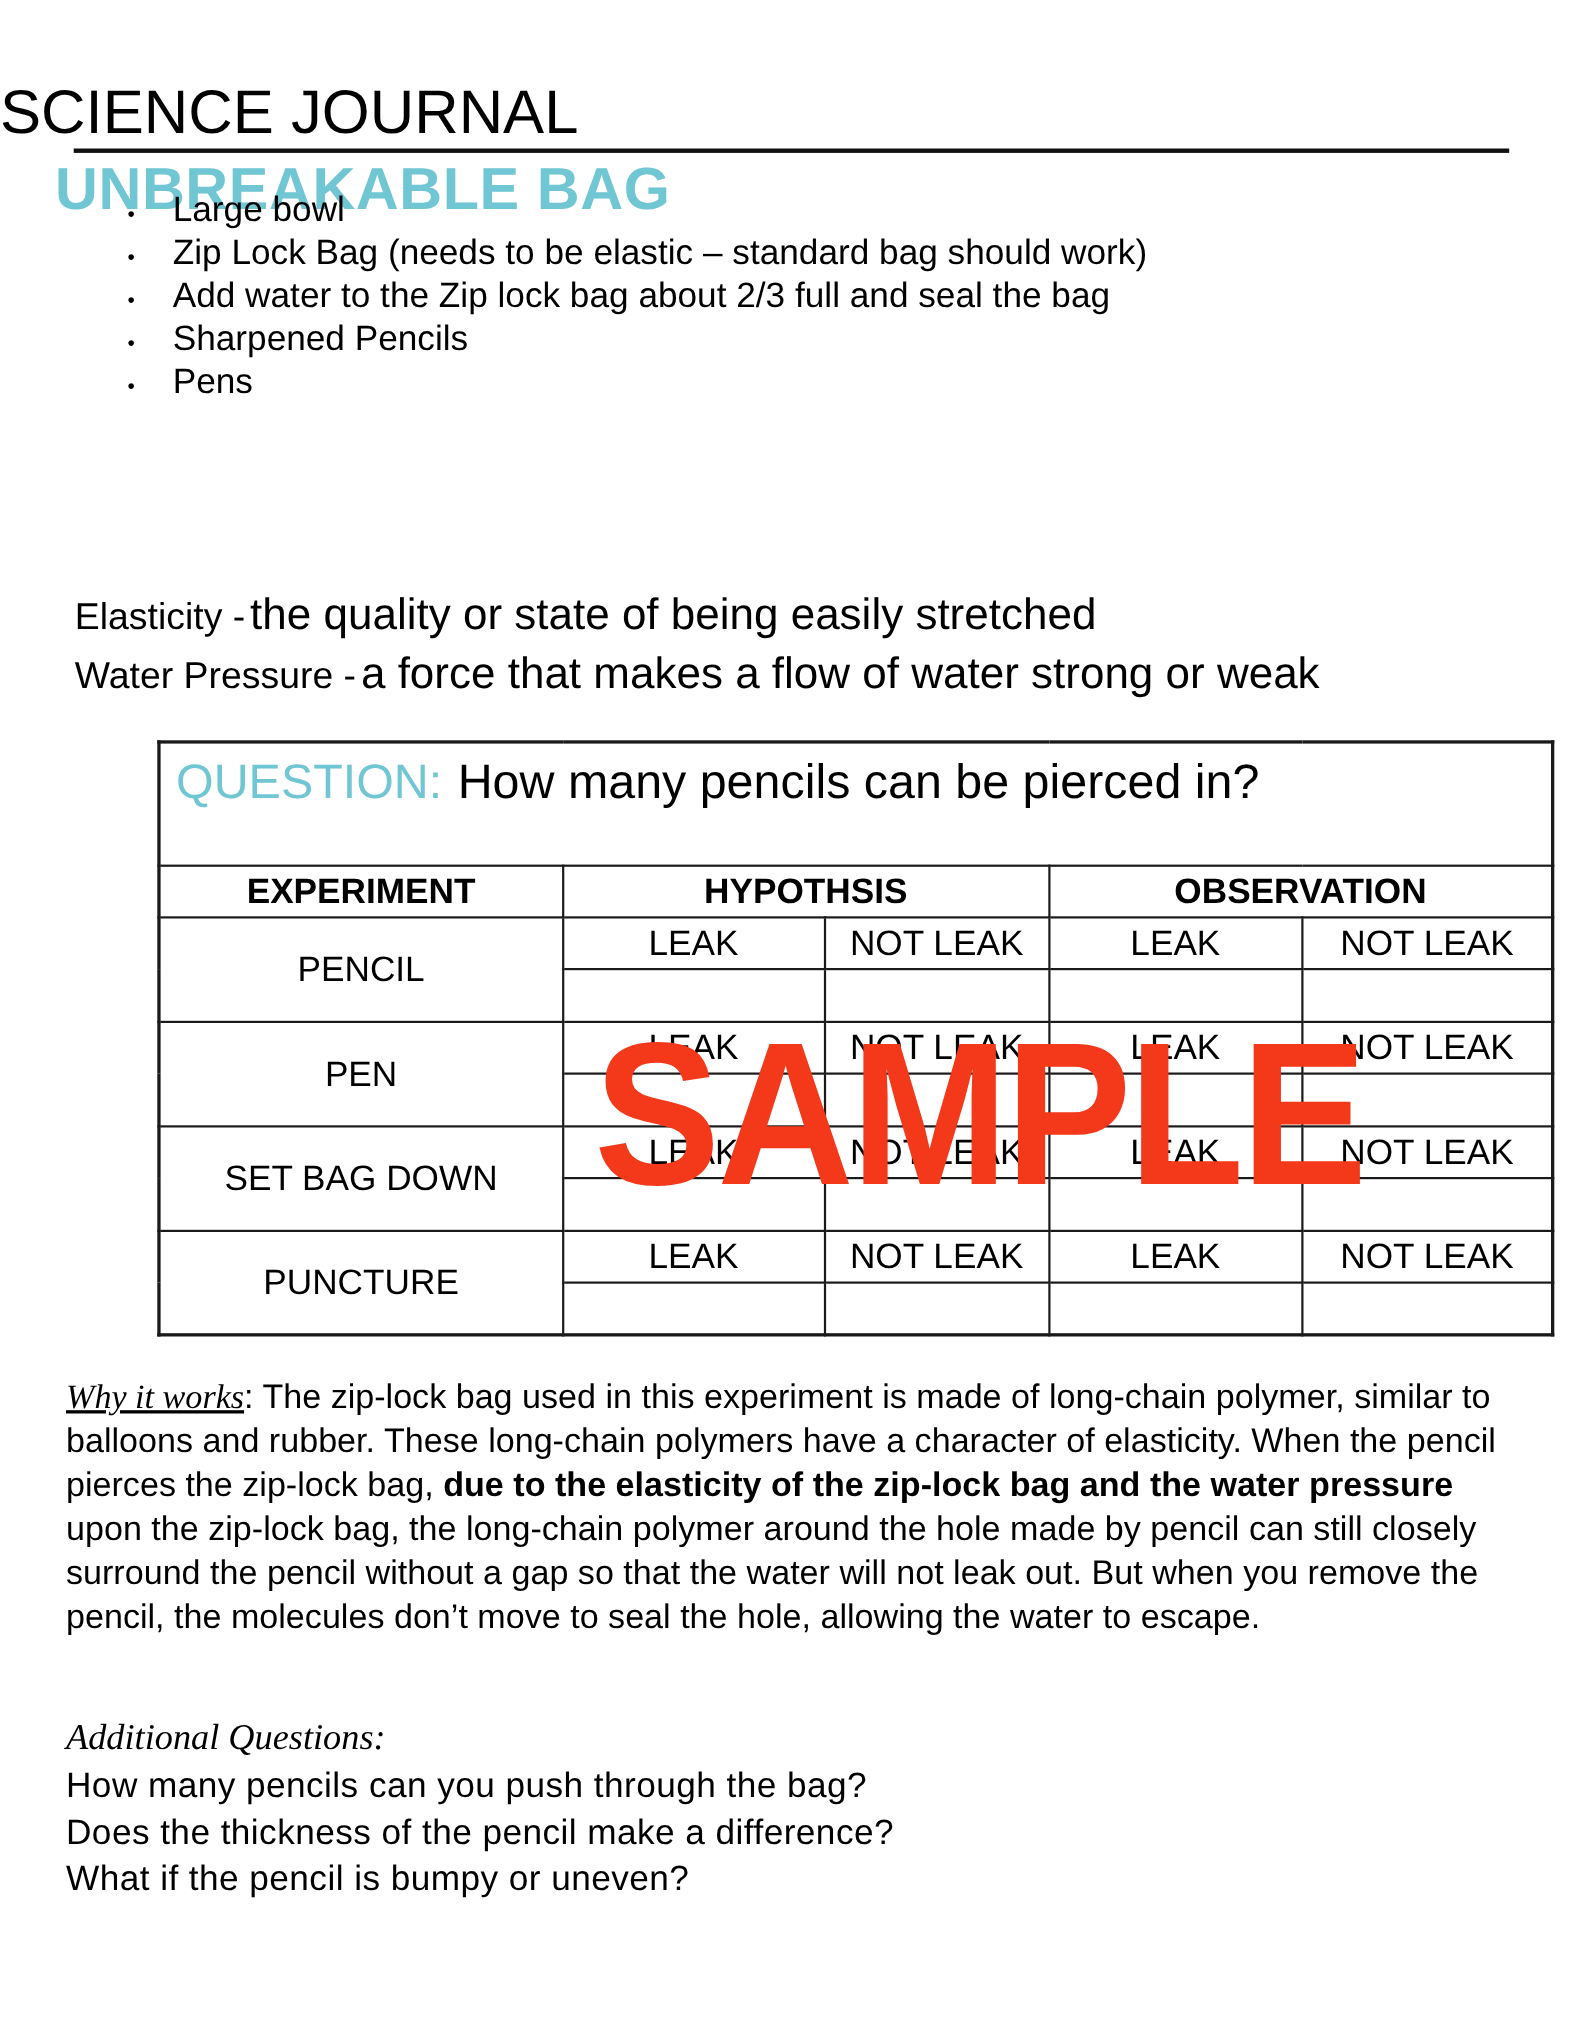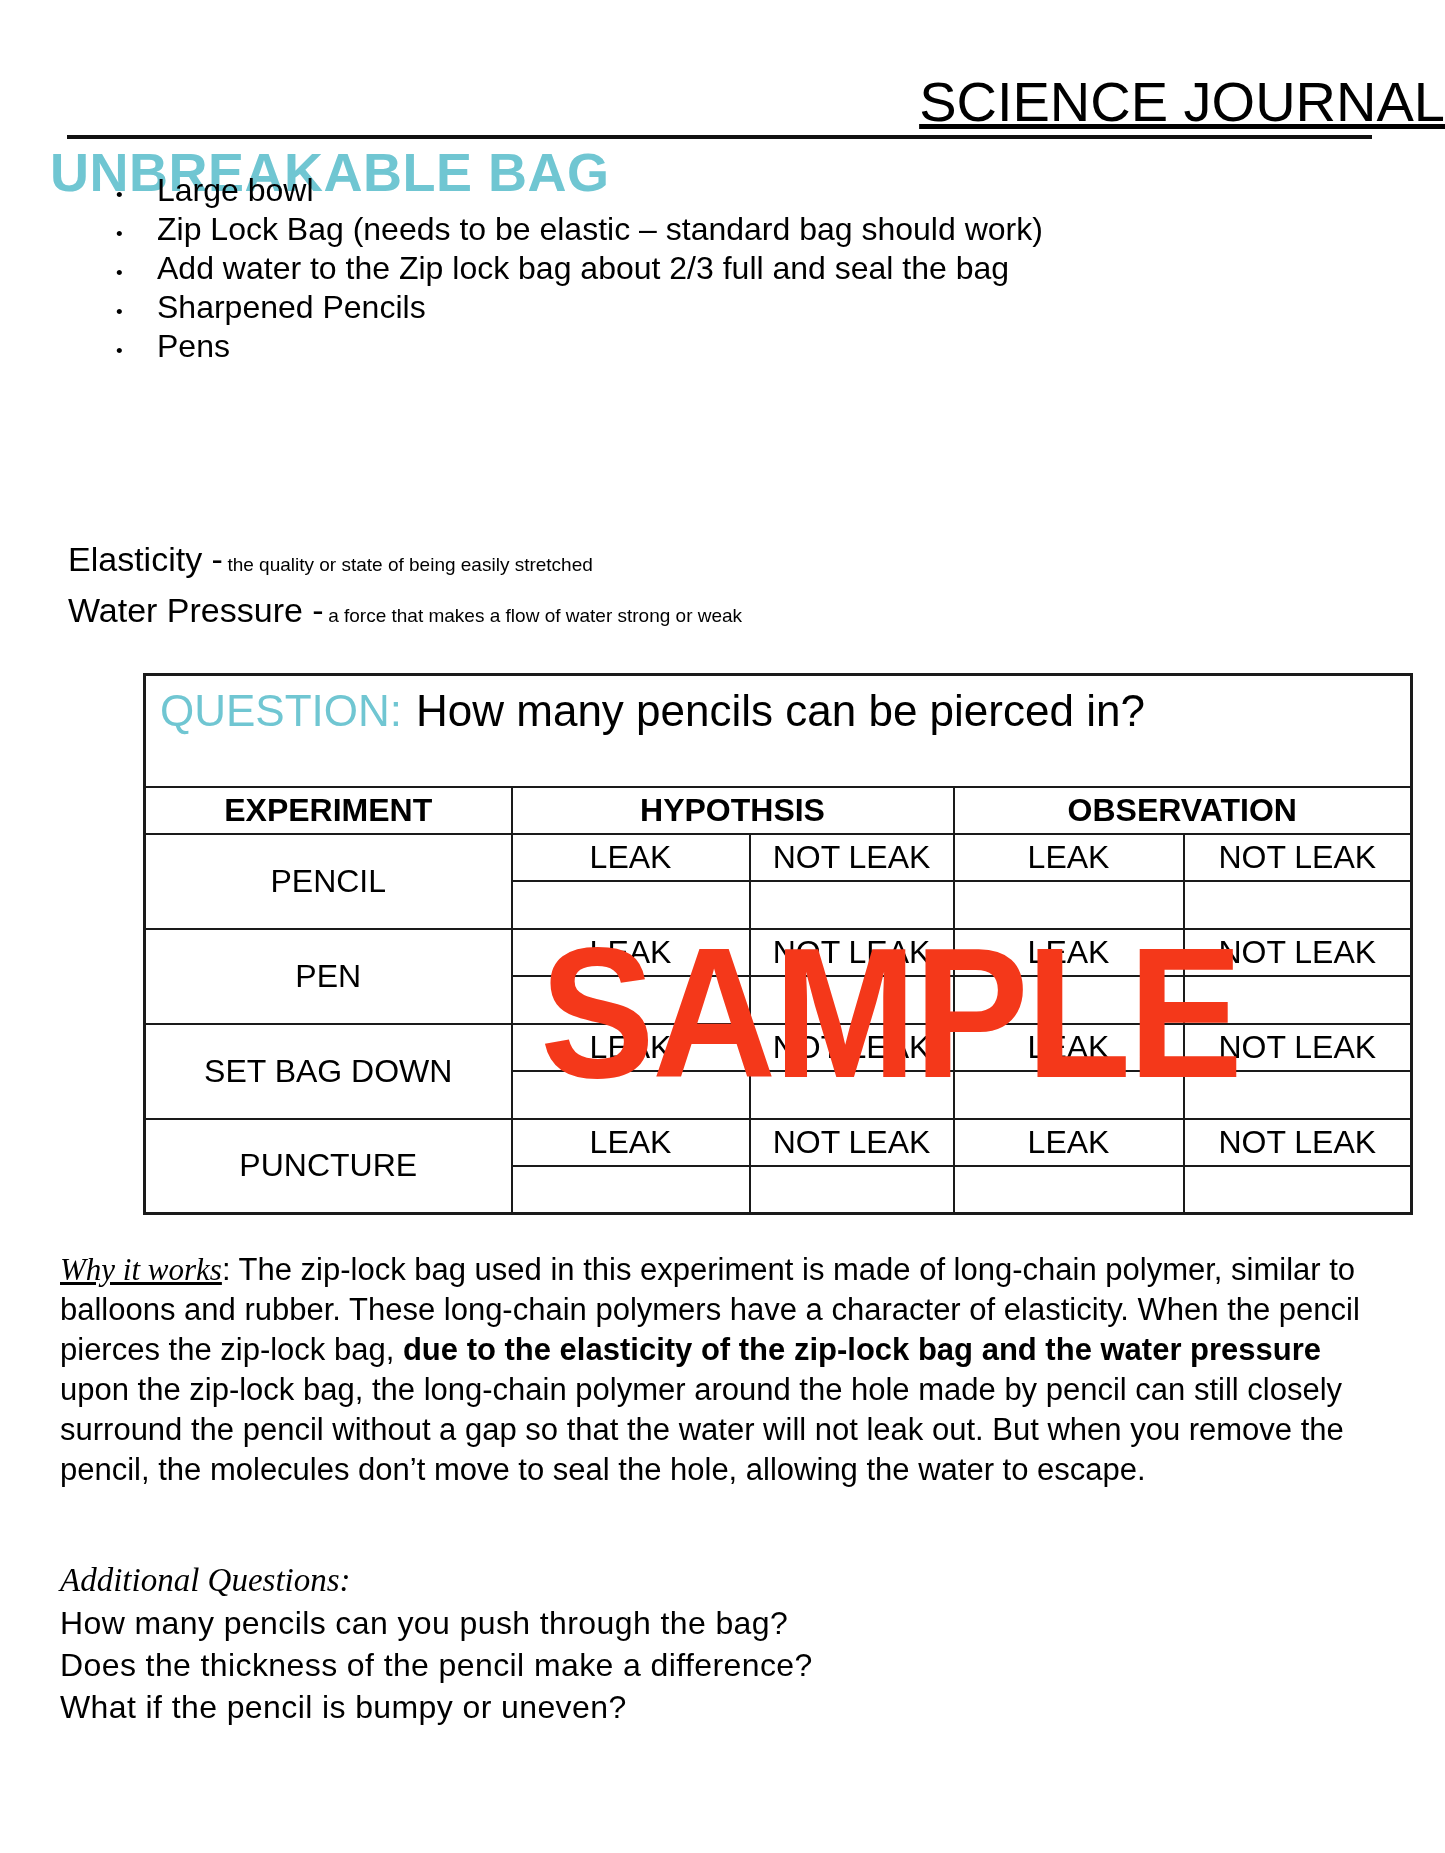--- a/index.html
+++ b/index.html
@@ -6,41 +6,41 @@
   .page{
     position:relative;
     width:1445px;height:1853px;
     background:#ffffff;
     font-family:"Liberation Sans",sans-serif;
     color:#000;
     overflow:hidden;
   }
   .title{
     position:absolute;top:74px;left:0;width:100%;
-    text-align:right;font-size:56px;line-height:1;font-weight:400;text-decoration:underline;
+    text-align:left;font-size:56px;line-height:1;font-weight:400;
   }
   .rule{
     position:absolute;top:135px;left:67px;width:1305px;height:4px;
     background:var(--rule-black,#111);
   }
   .h1-teal{
     position:absolute;top:145px;left:50px;
     font-size:54px;line-height:1;color:var(--teal,#70c6d2);
     letter-spacing:0.5px;font-weight:700;
   }
   .materials{position:absolute;top:171px;left:116px;}
   .materials .item{display:flex;align-items:baseline;height:39px;font-size:32px;line-height:39px;}
   .materials .bullet{font-size:19px;width:41px;flex:0 0 41px;}
   .h2-teal{
     position:absolute;top:468px;left:68px;
     font-size:52px;line-height:1.1;color:var(--teal,#70c6d2);font-weight:bold;
   }
   .defs{position:absolute;top:537px;left:68px;line-height:45px;}
   .defs .term{font-size:34px;}
-  .defs .def{font-size:19px;}
+  .defs .def{font-size:40px;}
 
   .exp-table{
     position:absolute;top:673px;left:143px;width:1267px;
     border-collapse:collapse;table-layout:fixed;
     border:3px solid var(--border,#1a1a1a);
   }
   .exp-table td{
     border:2px solid var(--border,#1a1a1a);
     padding:0;text-align:center;vertical-align:middle;font-size:32px;
   }

